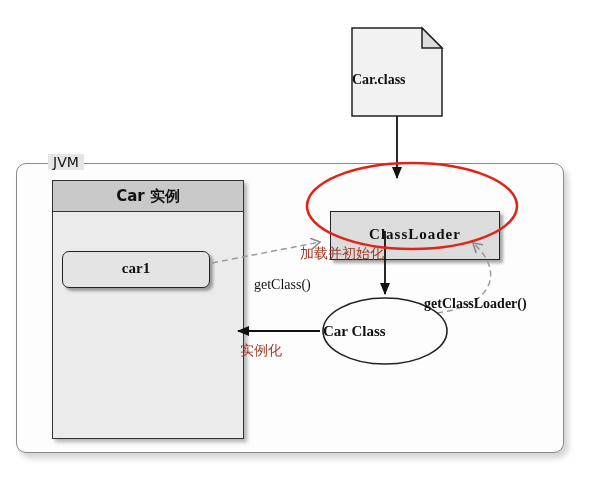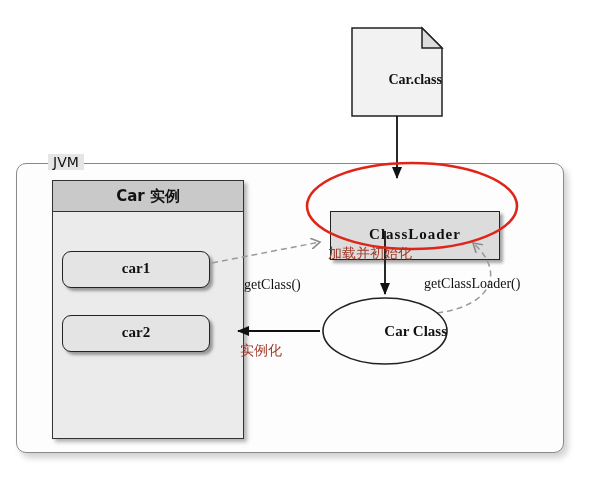--- a/index.html
+++ b/index.html
@@ -34,21 +34,21 @@
     text-align:center;line-height:33px;font-weight:bold;font-size:15px;color:#111;
   }
   .classloader{
     position:absolute;left:330px;top:183px;width:168px;height:47px;z-index:3;
     background:#dcdcdc;border:1.6px solid #222;
     box-shadow:3px 3px 3px rgba(0,0,0,0.35);
     text-align:center;line-height:44px;font-weight:bold;font-size:15px;
     letter-spacing:1px;color:#111;margin-top:28px;
   }
   .txt{position:absolute;z-index:6;font-size:14px;color:#111;white-space:nowrap;}
-  .txt-center{text-align:right;}
+  .txt-center{text-align:left;}
   .cn{font-family:"DejaVu Sans",sans-serif;}
   .red-note{color:#a03a28;}
   .bold{font-weight:bold;}
 </style>
 </head>
 <body>
 
 <div class="canvas">
 
   <svg class="layer" viewBox="0 0 600 479">
@@ -78,30 +78,29 @@
     <ellipse cx="412" cy="206" rx="105" ry="43" fill="none" stroke="#e02518" stroke-width="2.6"></ellipse>
   </svg>
 
   <div class="jvm"></div>
   <div class="jvm-label">JVM</div>
 
   <div class="panel">
     <div class="panel-header bold">Car 实例</div>
   </div>
 
-  <div class="car-node" style="top:251px;">car1</div>
-  <div class="car-node" style="top:315px;">car2</div>
+  <div class="car-node" style="top:251px;border-radius:7px;">car1</div>
 
   <div class="classloader">ClassLoader</div>
 
   <div class="txt txt-center bold" style="left:352px;top:72px;width:90px;">Car.class</div>
 
   <div class="txt txt-center bold" style="left:323px;top:323px;width:124px;font-size:15px;">Car Class</div>
 
   <div class="txt txt-center cn red-note" style="left:300px;top:245px;width:112px;">加载并初始化</div>
 
   <div class="txt cn red-note" style="left:240px;top:342px;">实例化</div>
 
-  <div class="txt" style="left:244px;top:277px;">getClass()</div>
+  <div class="txt" style="left:254px;top:277px;">getClass()</div>
 
-  <div class="txt" style="left:424px;top:276px;">getClassLoader()</div>
+  <div class="txt" style="left:424px;top:296px;font-weight:bold;">getClassLoader()</div>
 
 </div>
 
 </body></html>

